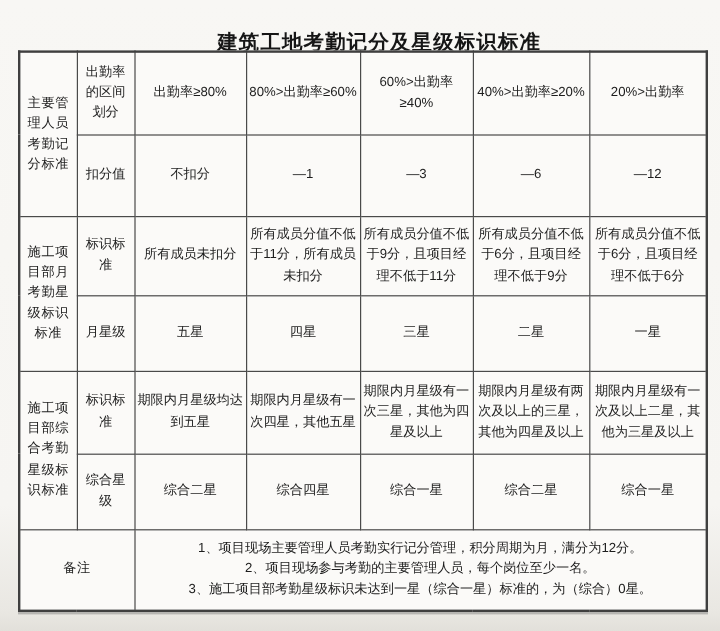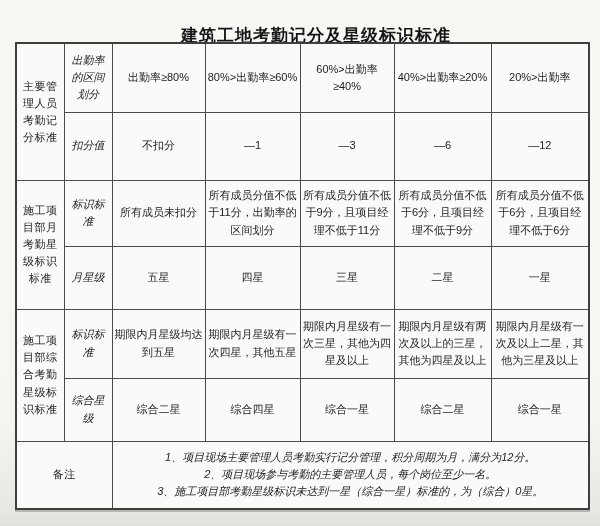--- a/index.html
+++ b/index.html
@@ -53,28 +53,26 @@
   }
   td.sec {
     font-size: 11px;
     letter-spacing: 0.5px;
     padding: 0 2px;
     margin-top: 20px;
   }
   td.lab {
     font-size: 11px;
     padding: 0 2px;
-    font-style: italic;
   }
   td.notes-cell {
     text-align: left;
     padding: 4px 6px 4px 8px;
     font-size: 11px;
     line-height: 1.6;
-    font-style: italic;
   }
   tr.r1 { height: 69px; }
   tr.r2 { height: 68px; margin-left: 27px; }
   tr.r3 { height: 66px; }
   tr.r4 { height: 63px; }
   tr.r5 { height: 69px; }
   tr.r6 { height: 63px; }
   tr.r7 { height: 68px; }
 </style>
 </head>
@@ -110,21 +108,21 @@
         <td>—1</td>
         <td>—3</td>
         <td>—6</td>
         <td>—12</td>
       </tr>
 
       <tr class="r3">
         <td class="sec" rowspan="2">施工项目部月考勤星级标识标准</td>
         <td class="lab">标识标准</td>
         <td>所有成员未扣分</td>
-        <td>所有成员分值不低于11分，出勤率的区间划分</td>
+        <td>所有成员分值不低于11分，所有成员未扣分</td>
         <td>所有成员分值不低于9分，且项目经理不低于11分</td>
         <td>所有成员分值不低于6分，且项目经理不低于9分</td>
         <td>所有成员分值不低于6分，且项目经理不低于6分</td>
       </tr>
       <tr class="r4">
         <td class="lab">月星级</td>
         <td>五星</td>
         <td>四星</td>
         <td>三星</td>
         <td>二星</td>

